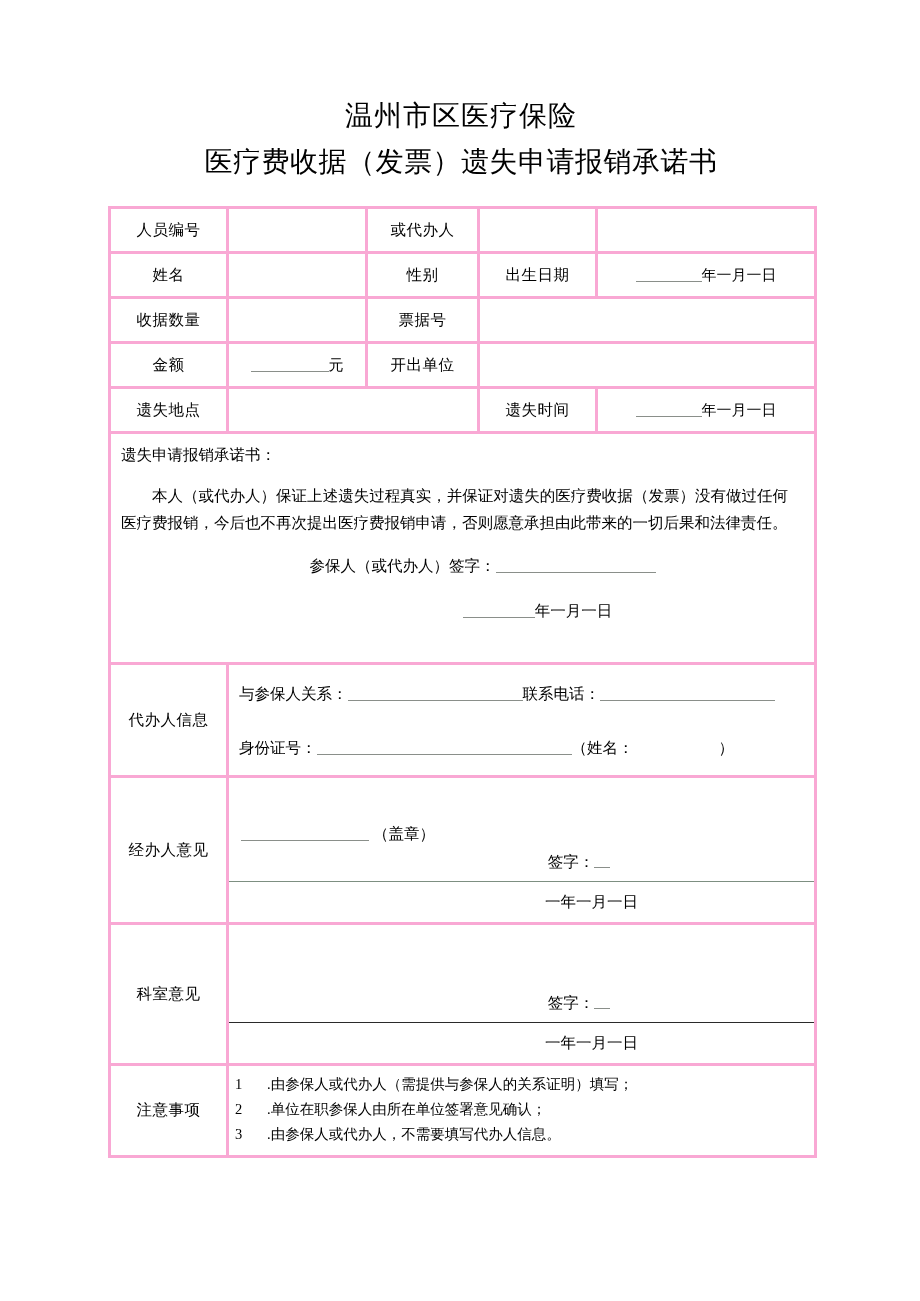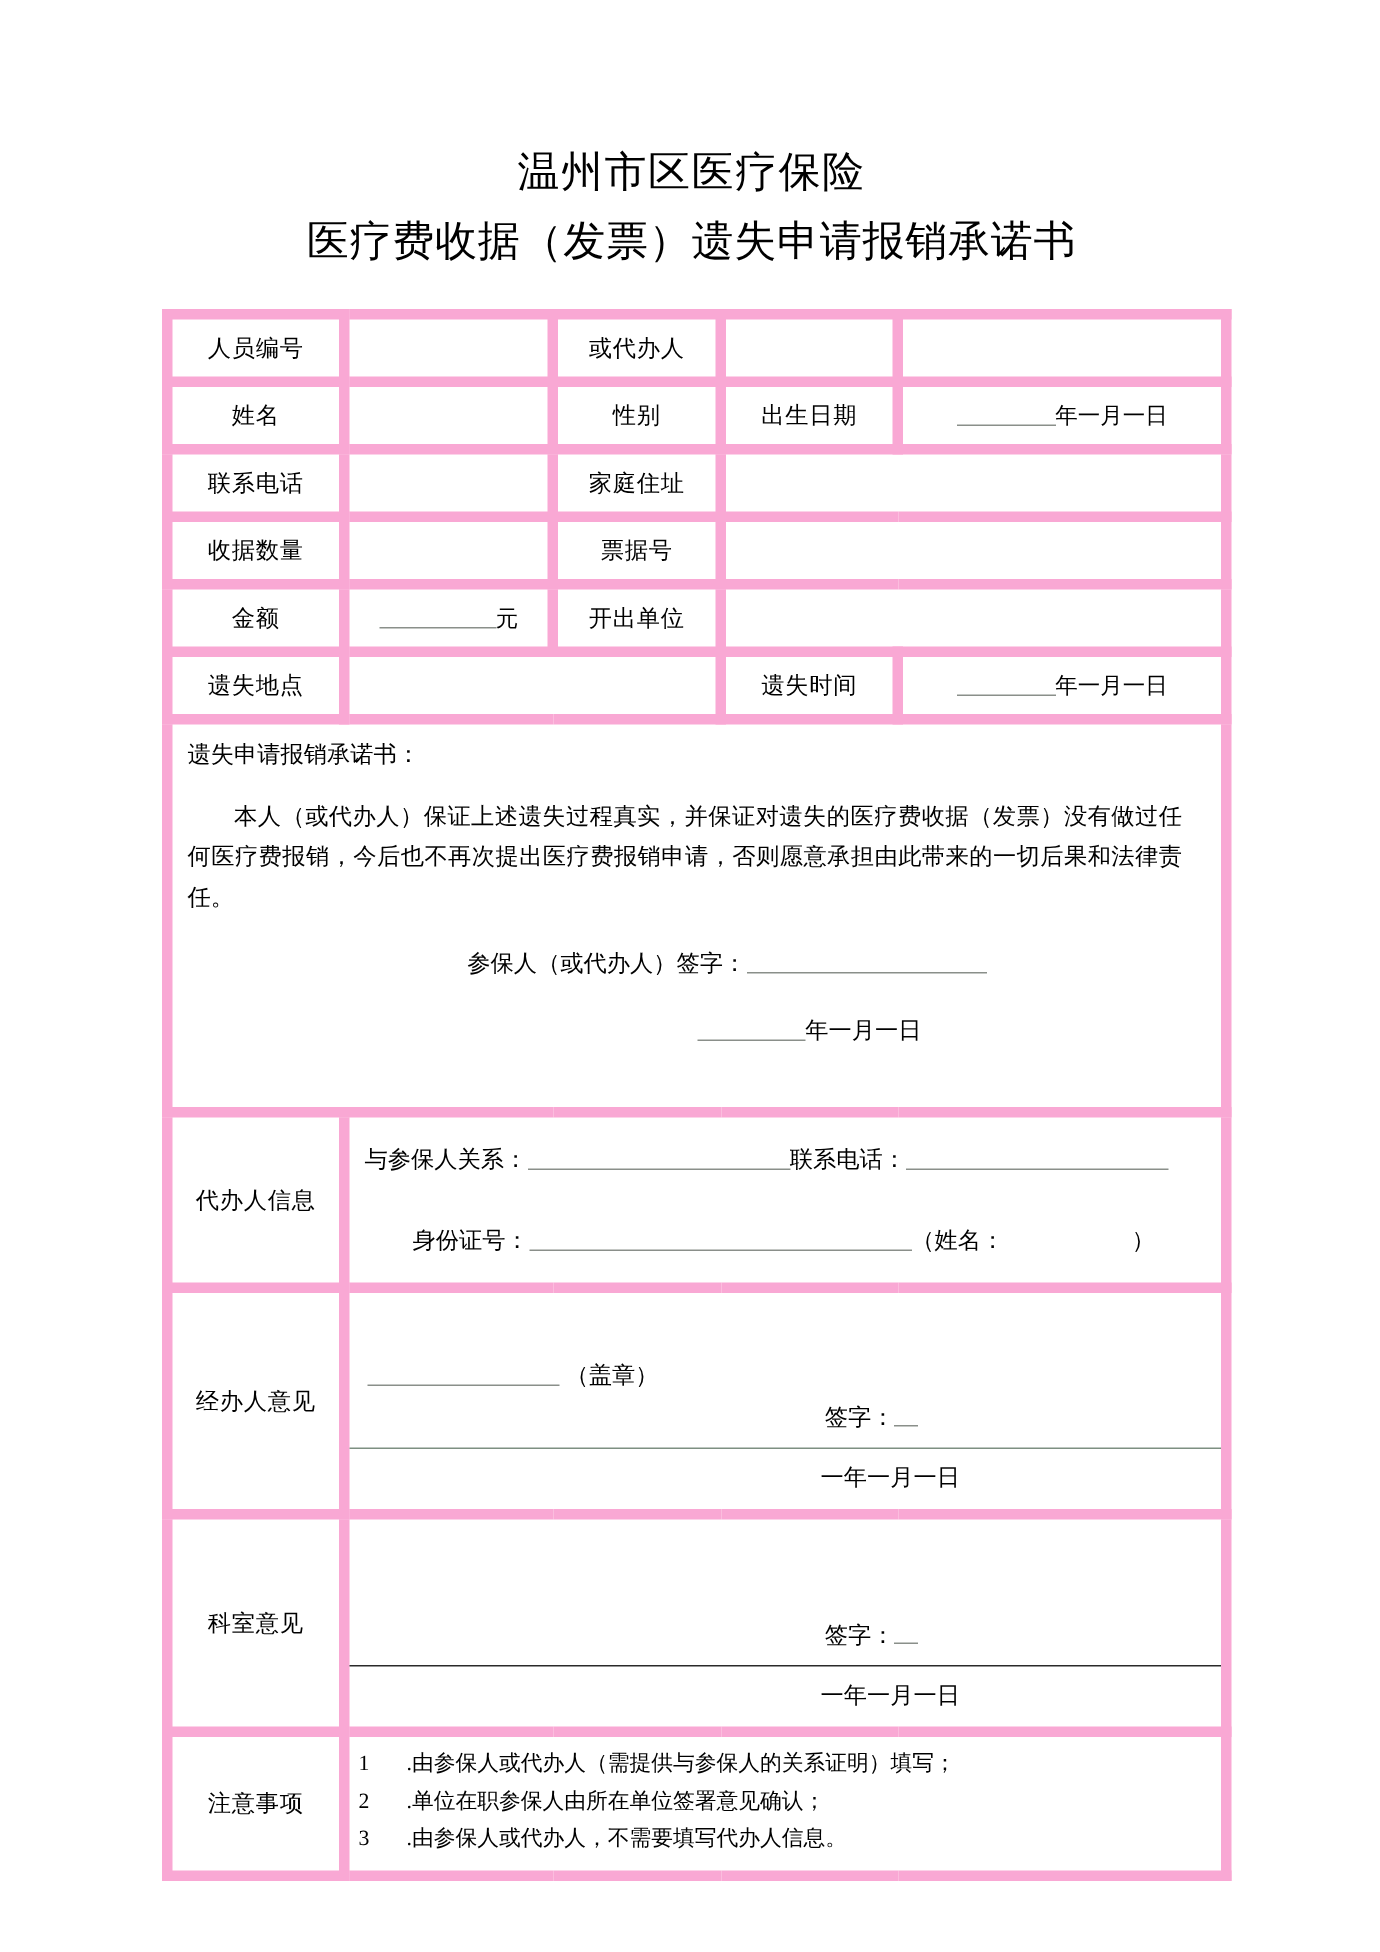--- a/index.html
+++ b/index.html
@@ -47,21 +47,21 @@
   .form-table {
     position: absolute;
     left: 108px;
     top: 206px;
     width: 706px;
     border-collapse: collapse;
     table-layout: fixed;
     font-size: 15px;
   }
   .form-table td {
-    border: 7px solid #f9a8d4;
+    border: 3px solid #f9a8d4;
     padding: 0;
     vertical-align: middle;
     height: 45px;
     box-sizing: border-box;
   }
   .cell-label {
     text-align: center;
     font-size: 15.5px;
     letter-spacing: 0.5px;
     white-space: nowrap;
@@ -143,21 +143,21 @@
   .agent-cell {
     height: auto !important;
     padding: 14px 12px 12px 10px !important;
     vertical-align: middle;
   }
   .agent-line {
     font-size: 15.5px;
     line-height: 30px;
     white-space: nowrap;
   }
-  .agent-line + .agent-line { margin-top: 24px; text-align: center; }
+  .agent-line + .agent-line { margin-top: 24px; }
   .ul-rel {
     display: inline-block;
     width: 175px;
     border-bottom: 1px solid #8a8f8a;
     height: 14px;
     vertical-align: -2px;
   }
   .ul-tel {
     display: inline-block;
     width: 175px;
@@ -282,26 +282,20 @@
         <td class="cell-value cell-blank"></td>
         <td class="cell-label">性别</td>
         <td class="cell-label">出生日期</td>
         <td class="cell-value">
           <span class="date-inline">
             <span class="ul-short"></span><span>年一月一日</span>
           </span>
         </td>
       </tr>
 
-      <tr>
-        <td class="cell-label">联系电话</td>
-        <td class="cell-value cell-blank"></td>
-        <td class="cell-label">家庭住址</td>
-        <td class="cell-value cell-blank" colspan="2"></td>
-      </tr>
 
       <tr>
         <td class="cell-label">收据数量</td>
         <td class="cell-value cell-blank"></td>
         <td class="cell-label">票据号</td>
         <td class="cell-value cell-blank" colspan="2"></td>
       </tr>
 
       <tr>
         <td class="cell-label">金额</td>

